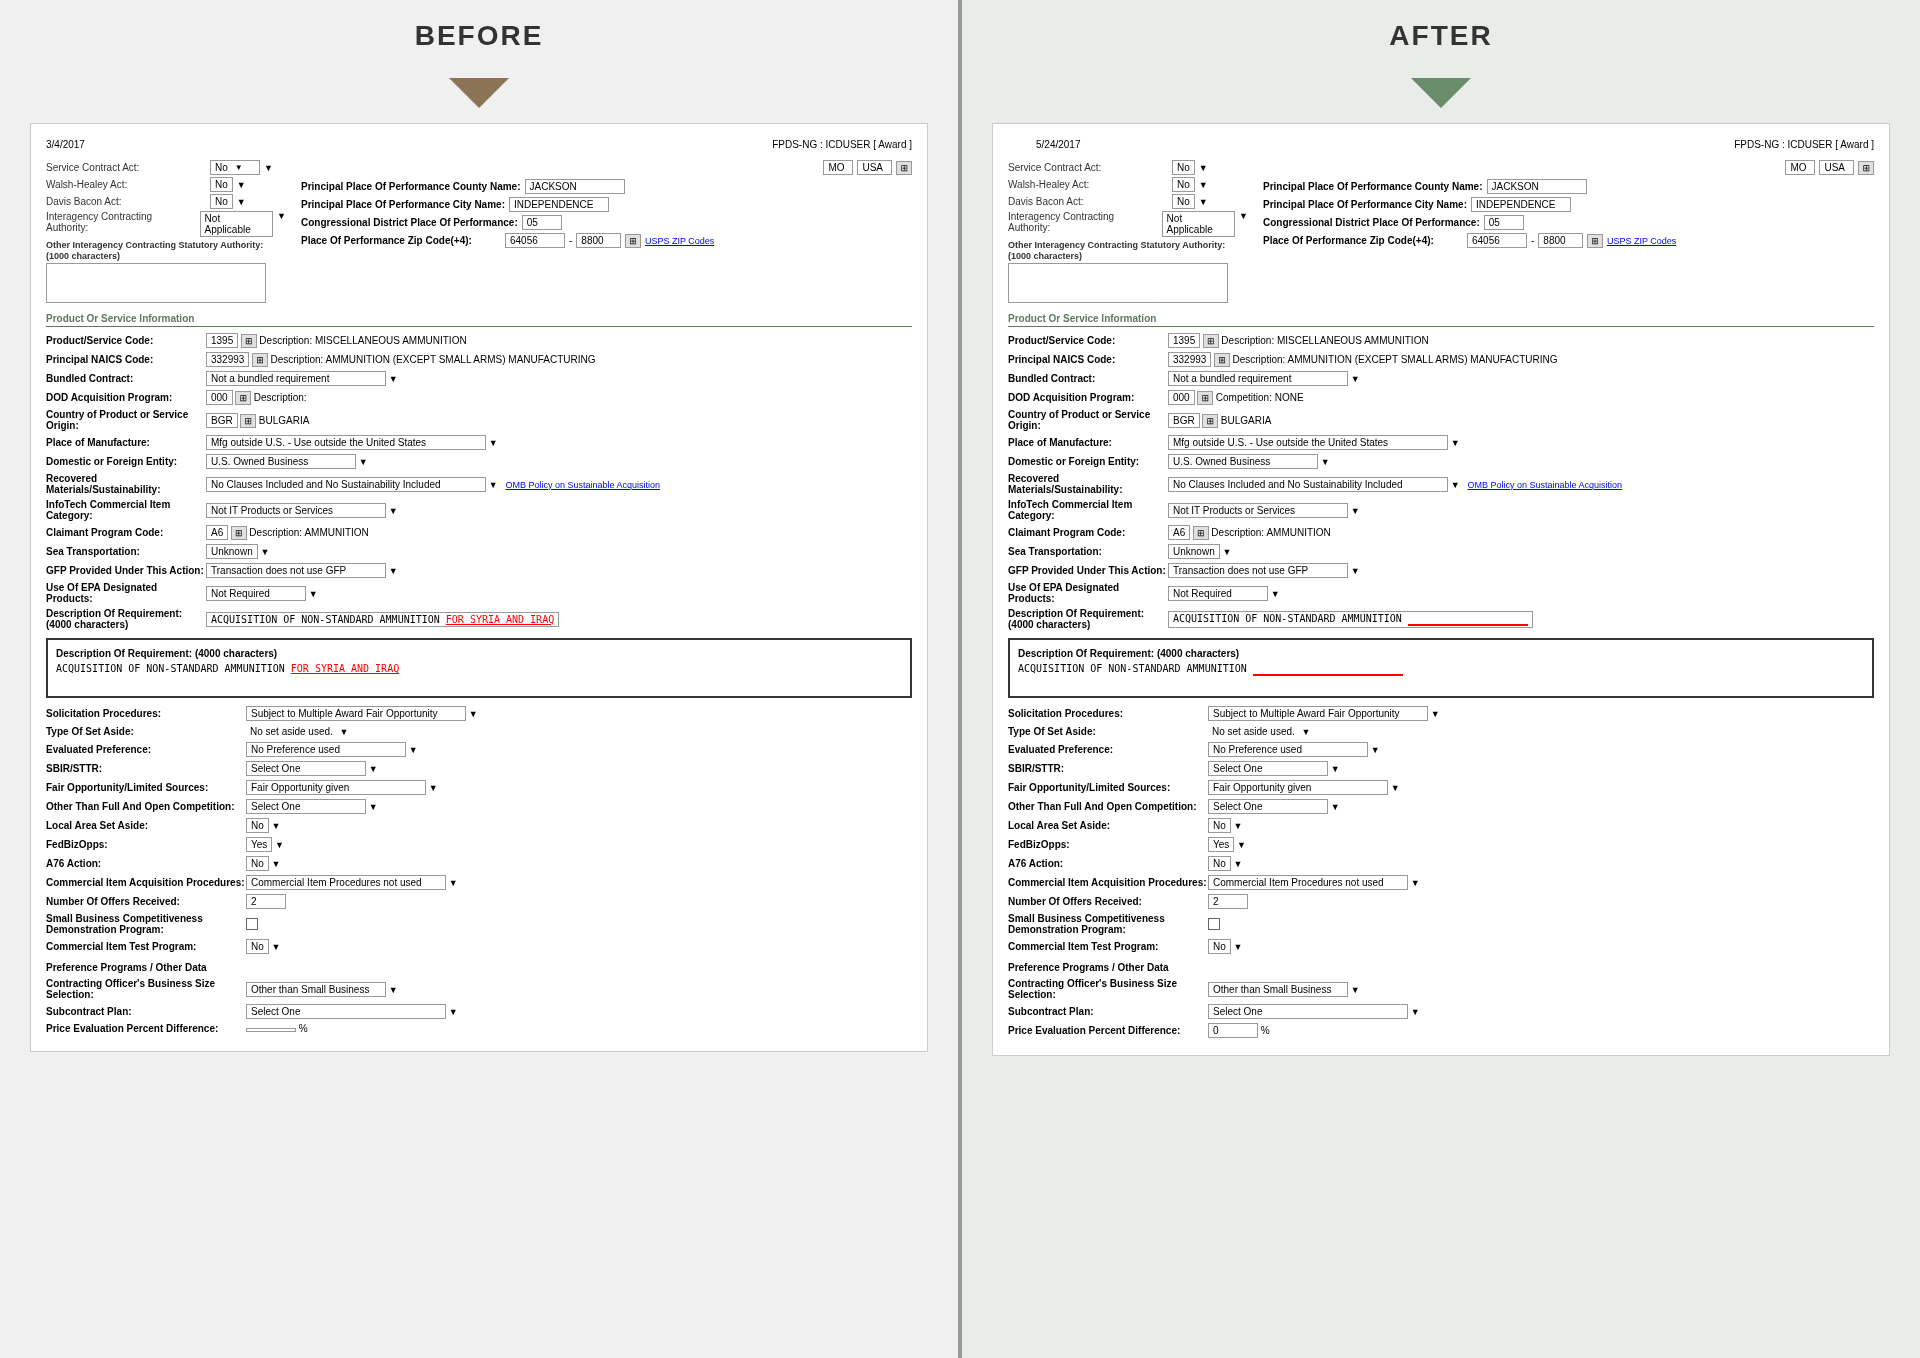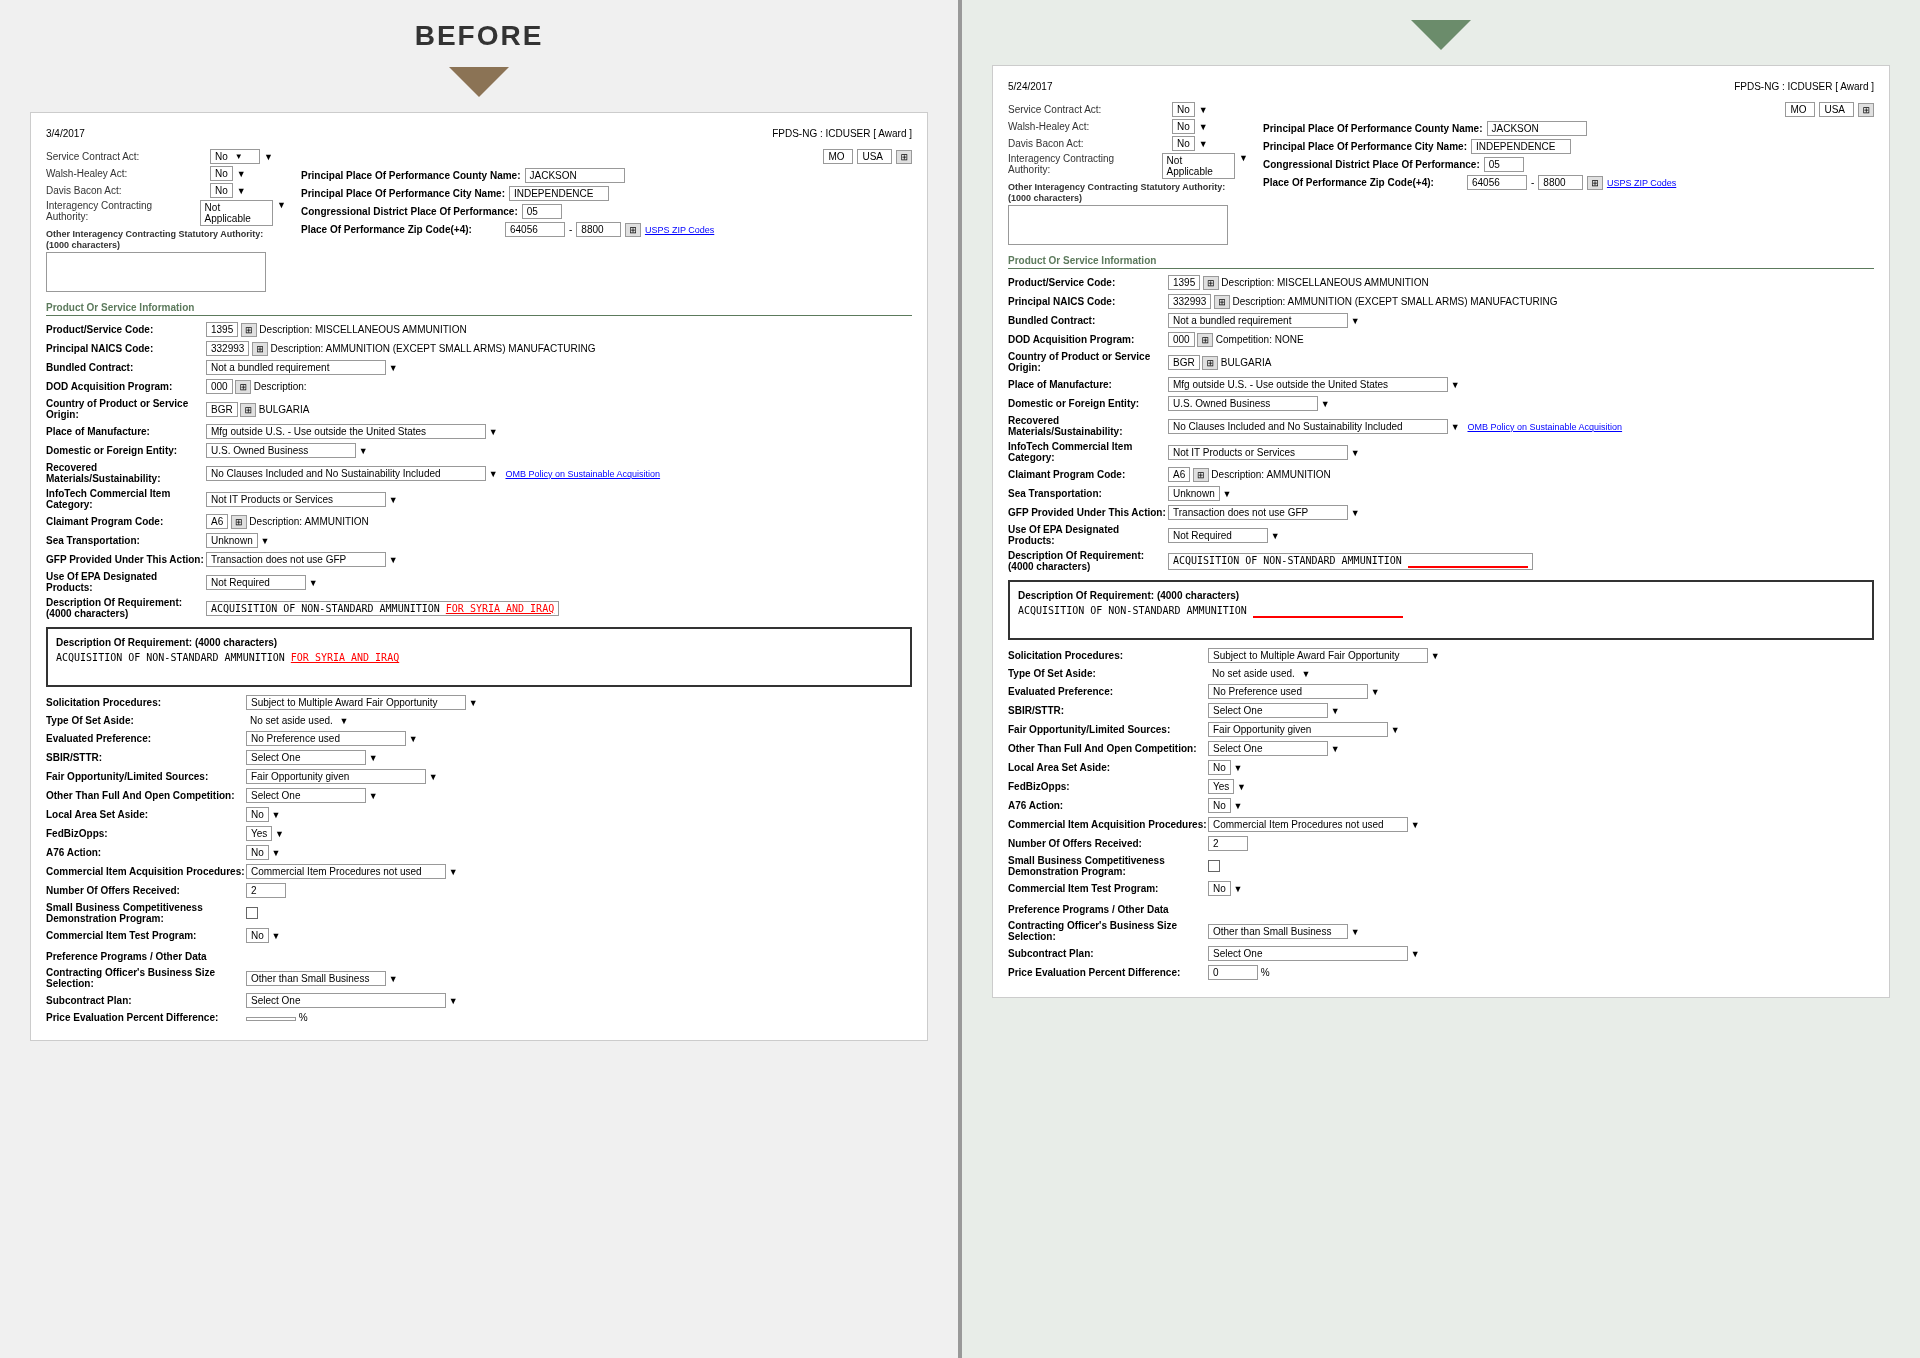--- a/index.html
+++ b/index.html
@@ -6,21 +6,21 @@
     body { font-family: Arial, sans-serif; font-size: 11px; background: #fff; }
     
     .main-container { display: flex; width: 1920px; min-height: 1358px; }
     
     .panel { flex: 1; padding: 20px 30px; background: #fff; }
     .panel.before { background: #f0f0f0; }
     .panel.after { background: #e8ede8; }
     
     .divider { width: 4px; background: #999; }
     
-    .panel-title { text-align: center; font-size: 28px; font-weight: bold; color: #333; margin-bottom: 15px; letter-spacing: 2px; }
+    .panel-title { text-align: center; font-size: 28px; font-weight: bold; color: #333; margin-bottom: 26px; letter-spacing: 2px; }
     
     .arrow-down { width: 0; height: 0; border-left: 30px solid transparent; border-right: 30px solid transparent; border-top: 30px solid #6b8c6b; margin: 0 auto 15px; }
     .arrow-down.before-arrow { border-top-color: #8b7355; }
     
     .form-container { background: #fff; border: 1px solid #ccc; padding: 15px; font-size: 10px; }
     
     .select-box { border: 1px solid #999; background: #fff; font-size: 10px; padding: 1px 2px; min-width: 50px; display: inline-flex; align-items: center; }
     .select-box::after { content: "▼"; font-size: 8px; margin-left: 4px; }
     
     .checkbox { display: inline-block; width: 12px; height: 12px; border: 1px solid #666; background: #fff; vertical-align: middle; }
@@ -347,26 +347,27 @@
           </td>
         </tr>
       </tbody>
         </table>
     </div>
   </div>
 
   <div class="divider"></div>
 
   <div class="panel after">
+    <div class="panel-title">AFTER</div>
     <div class="arrow-down"></div>
 
     <div class="form-container">
 
       <div style="display:flex; justify-content:space-between; margin-bottom:10px;">
-        <span style="font-size:10px;">5/24/2017</span>
+        <span style="font-size:10px;margin-left:28px;">5/24/2017</span>
         <span style="font-size:10px;">FPDS-NG : ICDUSER [ Award ]</span>
       </div>
 
       <div style="display:flex; gap:15px; margin-bottom:8px;">
         <div style="flex:0 0 240px;">
           <div class="row" style="margin-bottom:2px;">
             <span class="row-label normal">Service Contract Act:</span>
             <span style="border:1px solid #999; padding:1px 4px; font-size:10px; background:#fff;">No</span>
             <span style="font-size:9px;">▼</span>
           </div>

